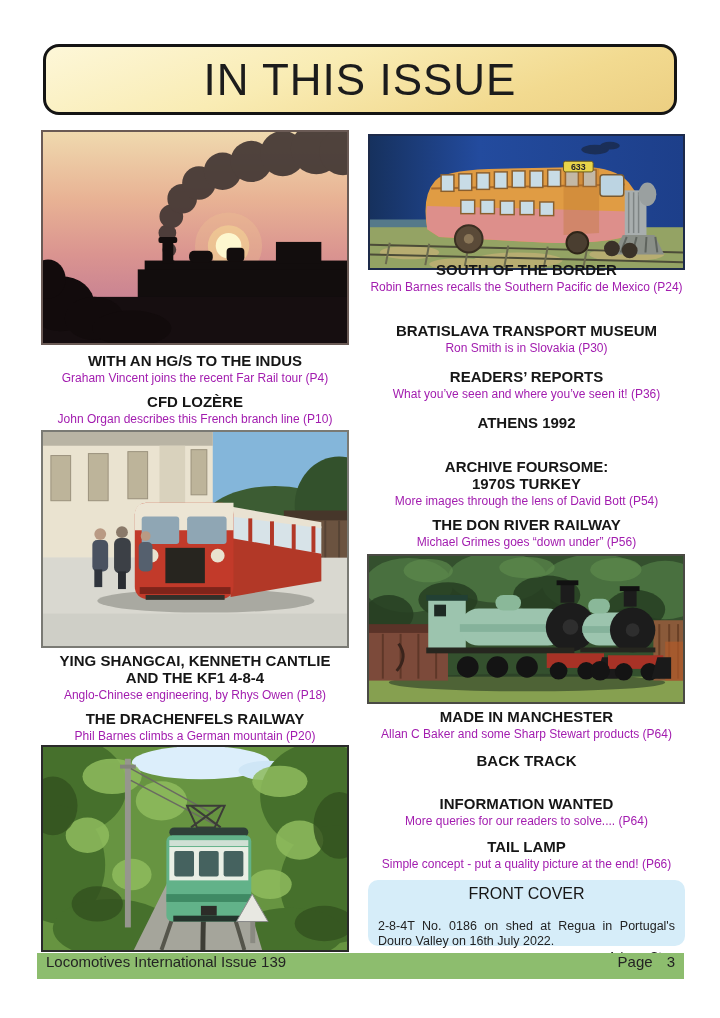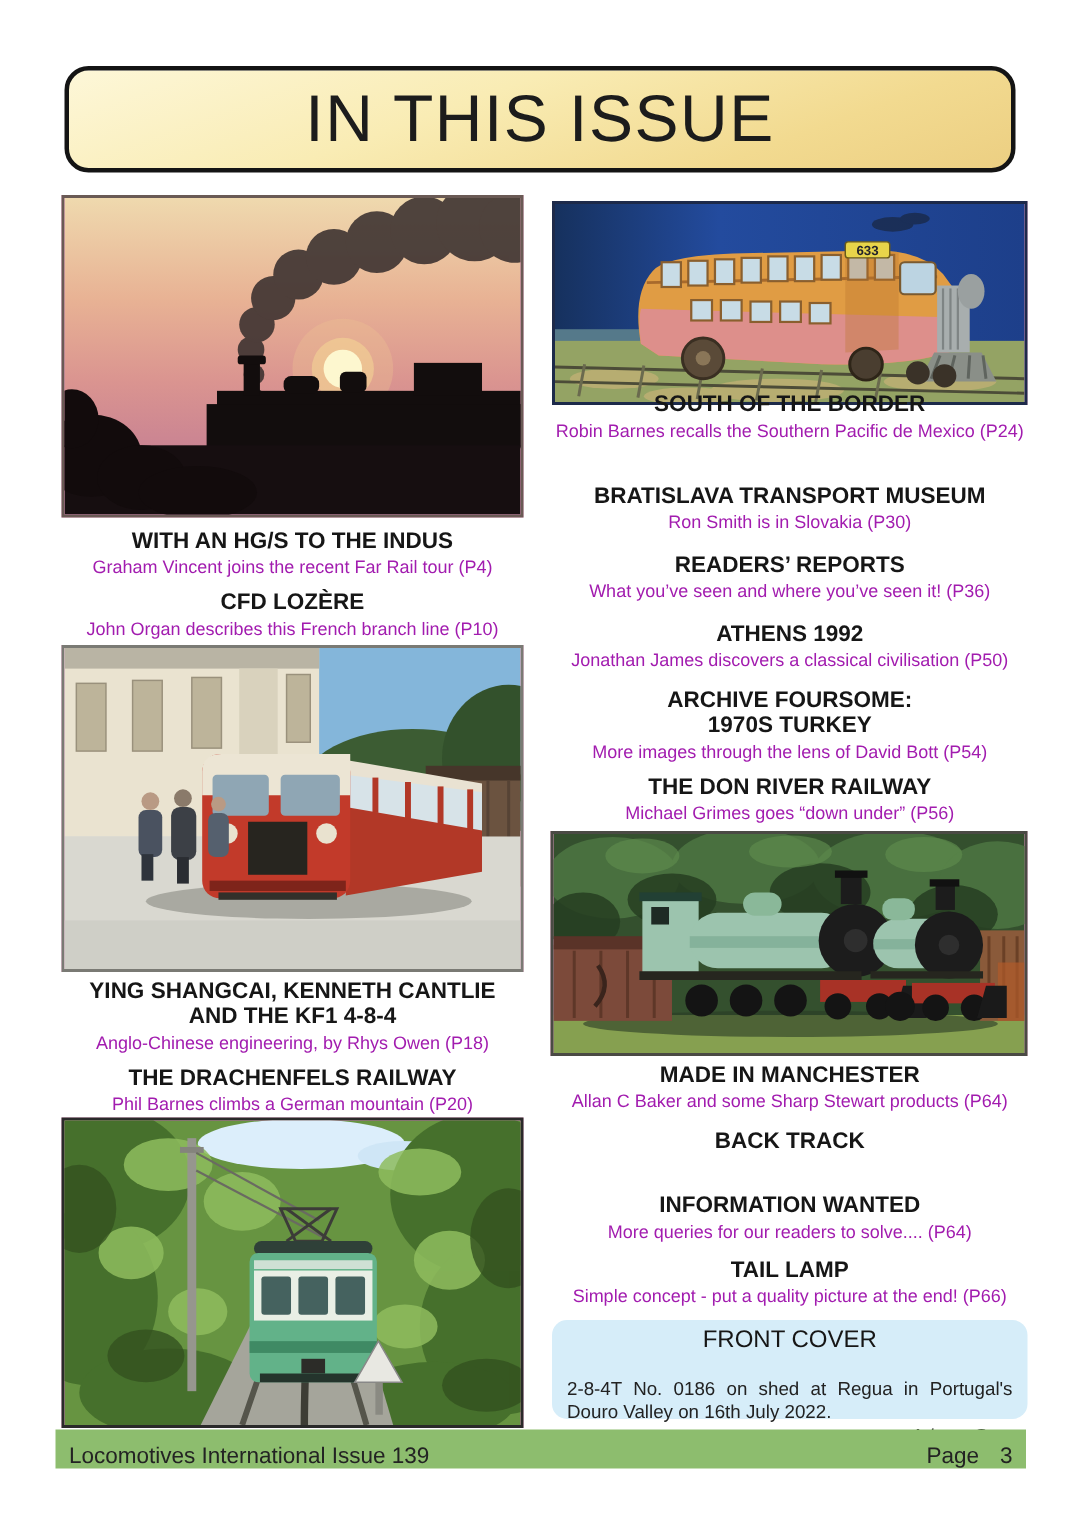--- a/index.html
+++ b/index.html
@@ -27,21 +27,21 @@
 
   
   #front-cover{position:absolute;left:368px;top:880px;width:317px;height:66px;
                background:#d6edf9;border-radius:10px;box-sizing:border-box;padding:5px 10px 0 10px;}
   #front-cover .fc-title{text-align:center;font-weight:normal;font-size:16px;color:#161616;}
   #front-cover .fc-body{font-size:12.5px;line-height:15px;margin-top:16px;text-align:justify;color:#222;}
   #front-cover .fc-credit{font-size:12.5px;font-style:italic;text-align:right;margin-top:1px;color:#222;}
 
   
   #footer{position:absolute;left:37px;top:953px;width:647px;height:26px;background:#8dbd6e;
-          display:flex;align-items:flex-end;justify-content:space-between;box-sizing:border-box;
+          display:flex;align-items:flex-start;justify-content:space-between;box-sizing:border-box;
           padding:0 9px;font-size:15px;color:#232323;}
   #footer .pg{display:flex;gap:14px;}
 </style>
 </head>
 <body>
 
 <div id="page">
 
   <div id="banner">
     <span class="t">IN THIS ISSUE</span>
@@ -362,21 +362,20 @@
       <span class="line"></span>
     </div>
     <div class="s">What you’ve seen and where you’ve seen it! (P36)</div>
   </div>
 
   <div class="article rightcol" style="top:414px">
     <div class="h">
       <span class="line">ATHENS 1992</span>
       <span class="line"></span>
     </div>
-    <div class="s">Jonathan James discovers a classical civilisation (P50)</div>
   </div>
 
   <div class="article rightcol" style="top:458px">
     <div class="h">
       <span class="line">ARCHIVE FOURSOME:</span>
       <span class="line">1970S TURKEY</span>
     </div>
     <div class="s">More images through the lens of David Bott (P54)</div>
   </div>
 

